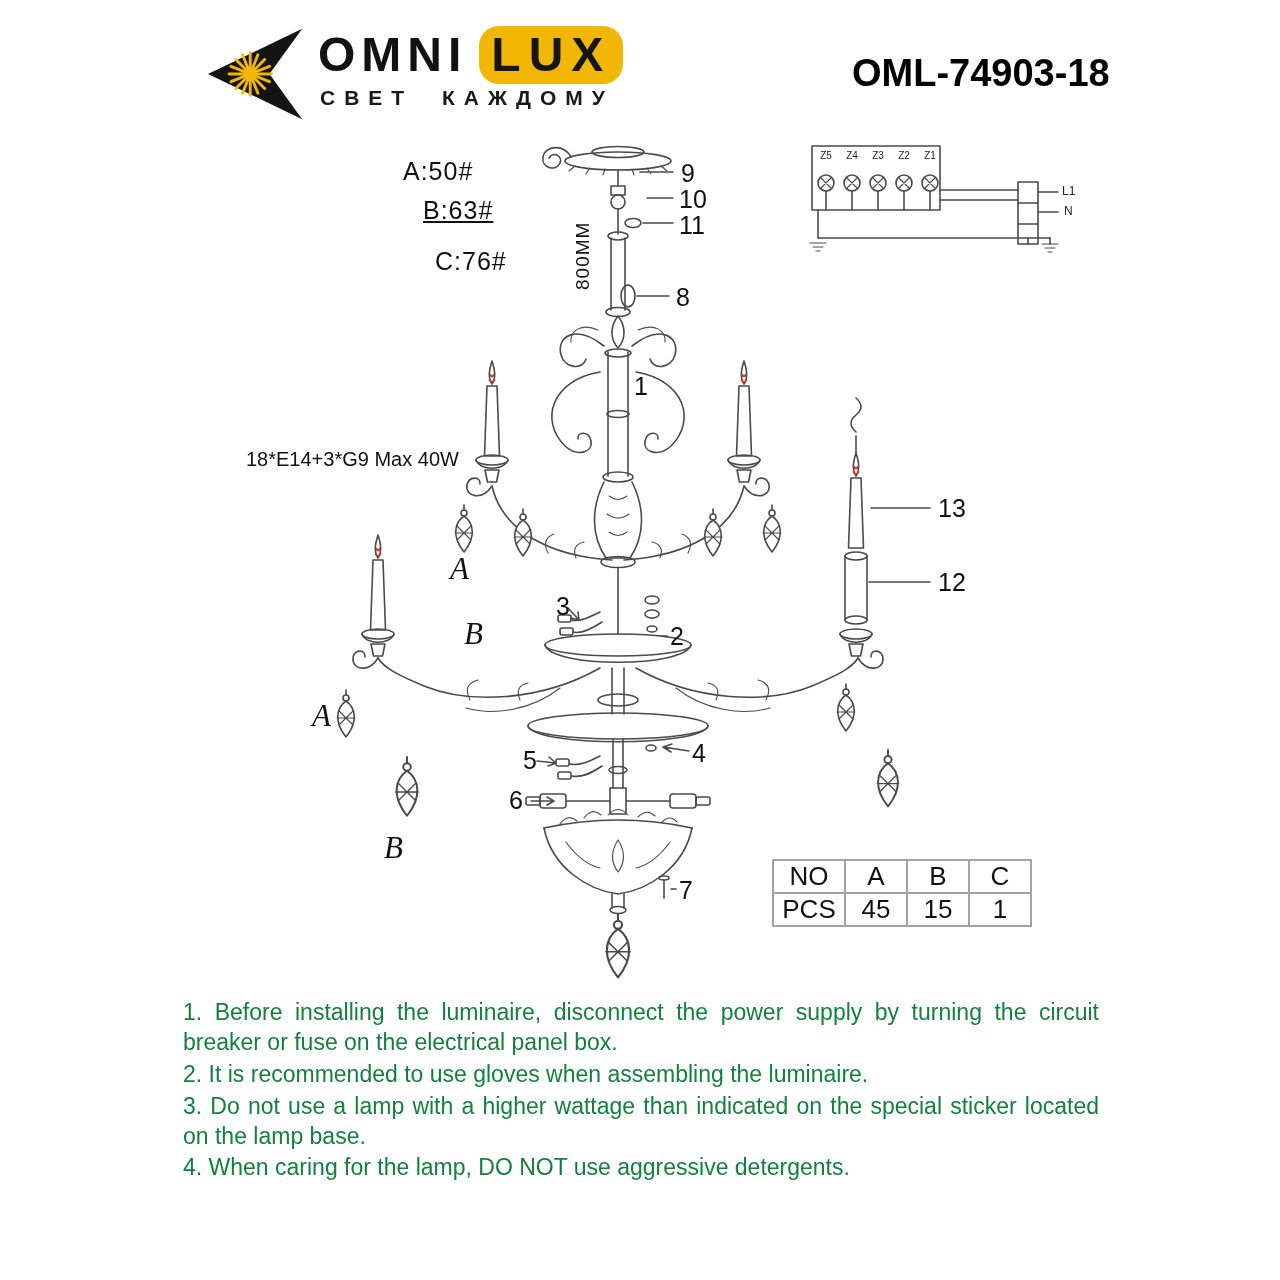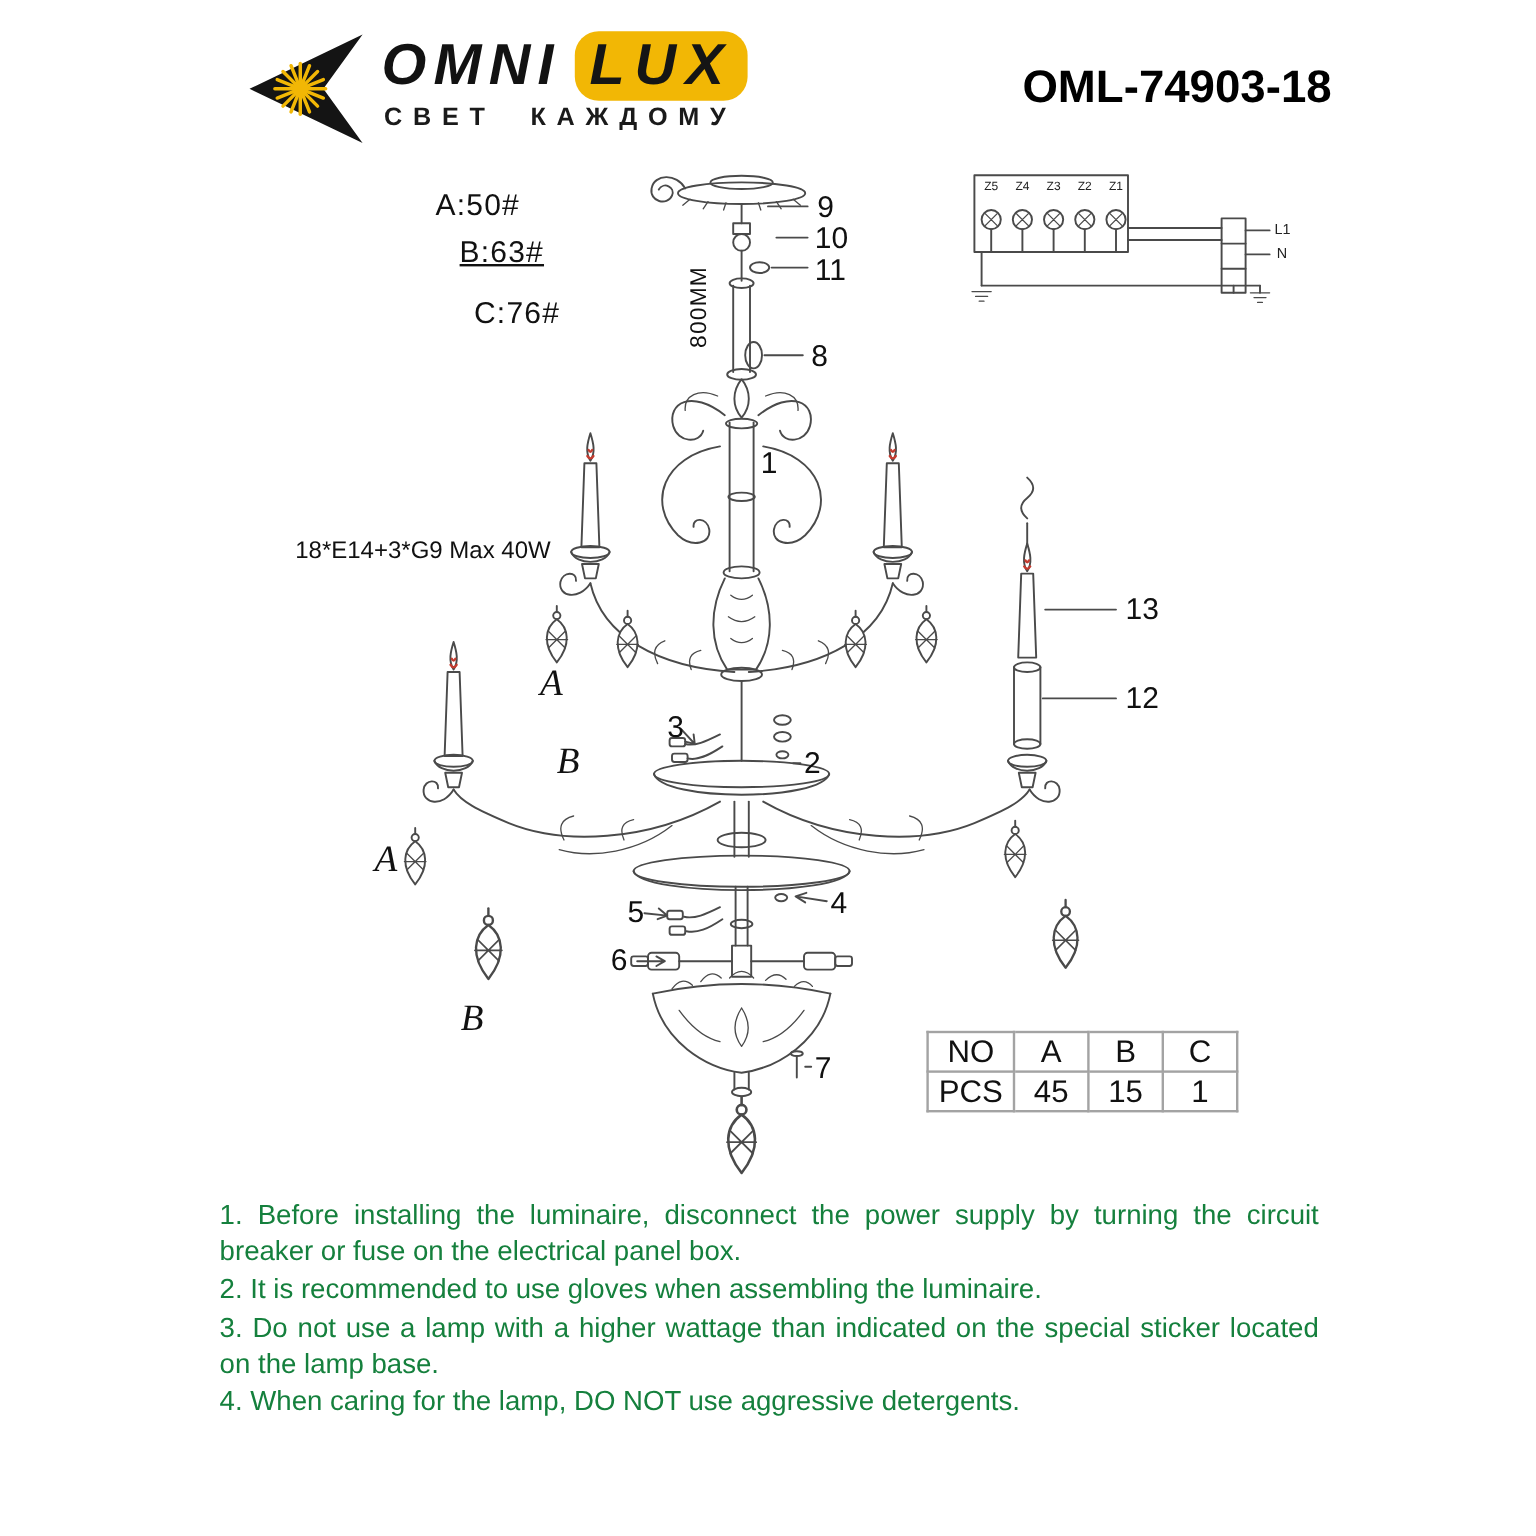--- a/index.html
+++ b/index.html
@@ -2,26 +2,26 @@
 <html><head>
 <meta charset="utf-8">
 <style>
   html,body{margin:0;padding:0;}
   body{width:1280px;height:1280px;background:#ffffff;font-family:"Liberation Sans",sans-serif;color:#111;}
   .sheet{position:absolute;inset:0;width:1280px;height:1280px;background:#fff;overflow:hidden;}
 
   
   .logo{position:absolute;left:206px;top:26px;display:flex;gap:12px;align-items:flex-start;}
   .logo-mark{display:block;}
-  .brand-row{display:flex;align-items:center;gap:12px;font-style:italic;}
+  .brand-row{display:flex;align-items:center;gap:12px;}
   .brand-omni{font-size:48px;font-weight:800;letter-spacing:6px;color:#121212;line-height:58px;}
   .brand-lux{font-size:48px;font-weight:800;letter-spacing:8px;color:#151515;background:#f2b705;border-radius:20px;padding:0 12px;line-height:58px;}
   .brand-tagline{margin-top:2px;font-size:21px;font-weight:700;letter-spacing:9px;word-spacing:14px;color:#1a1a1a;padding-left:2px;}
   .model-number{position:absolute;left:852px;top:52px;font-size:38px;font-weight:800;color:#000;letter-spacing:0;}
-  .spec{position:absolute;font-size:25px;color:#111;letter-spacing:1px;}
+  .spec{position:absolute;font-size:25px;color:#111;letter-spacing:1px;margin-left:40px;}
   #spec-a{left:363px;top:157px;}
   #spec-b{left:383px;top:196px;text-decoration:underline;}
   #spec-c{left:395px;top:247px;}
   .lamp-spec{position:absolute;left:246px;top:448px;font-size:20px;color:#111;}
   .height-label{position:absolute;left:572px;top:290px;font-size:19px;color:#111;transform:rotate(-90deg);transform-origin:left top;letter-spacing:1px;}
   .callout{position:absolute;font-size:25px;color:#101010;}
   #c9{left:681px;top:159px;} #c10{left:679px;top:185px;} #c11{left:679px;top:211px;}
   #c8{left:676px;top:283px;} #c1{left:634px;top:372px;} #c13{left:938px;top:494px;}
   #c12{left:938px;top:568px;} #c3{left:556px;top:592px;} #c2{left:670px;top:622px;}
   #c5{left:523px;top:746px;} #c4{left:692px;top:739px;} #c6{left:509px;top:786px;}

